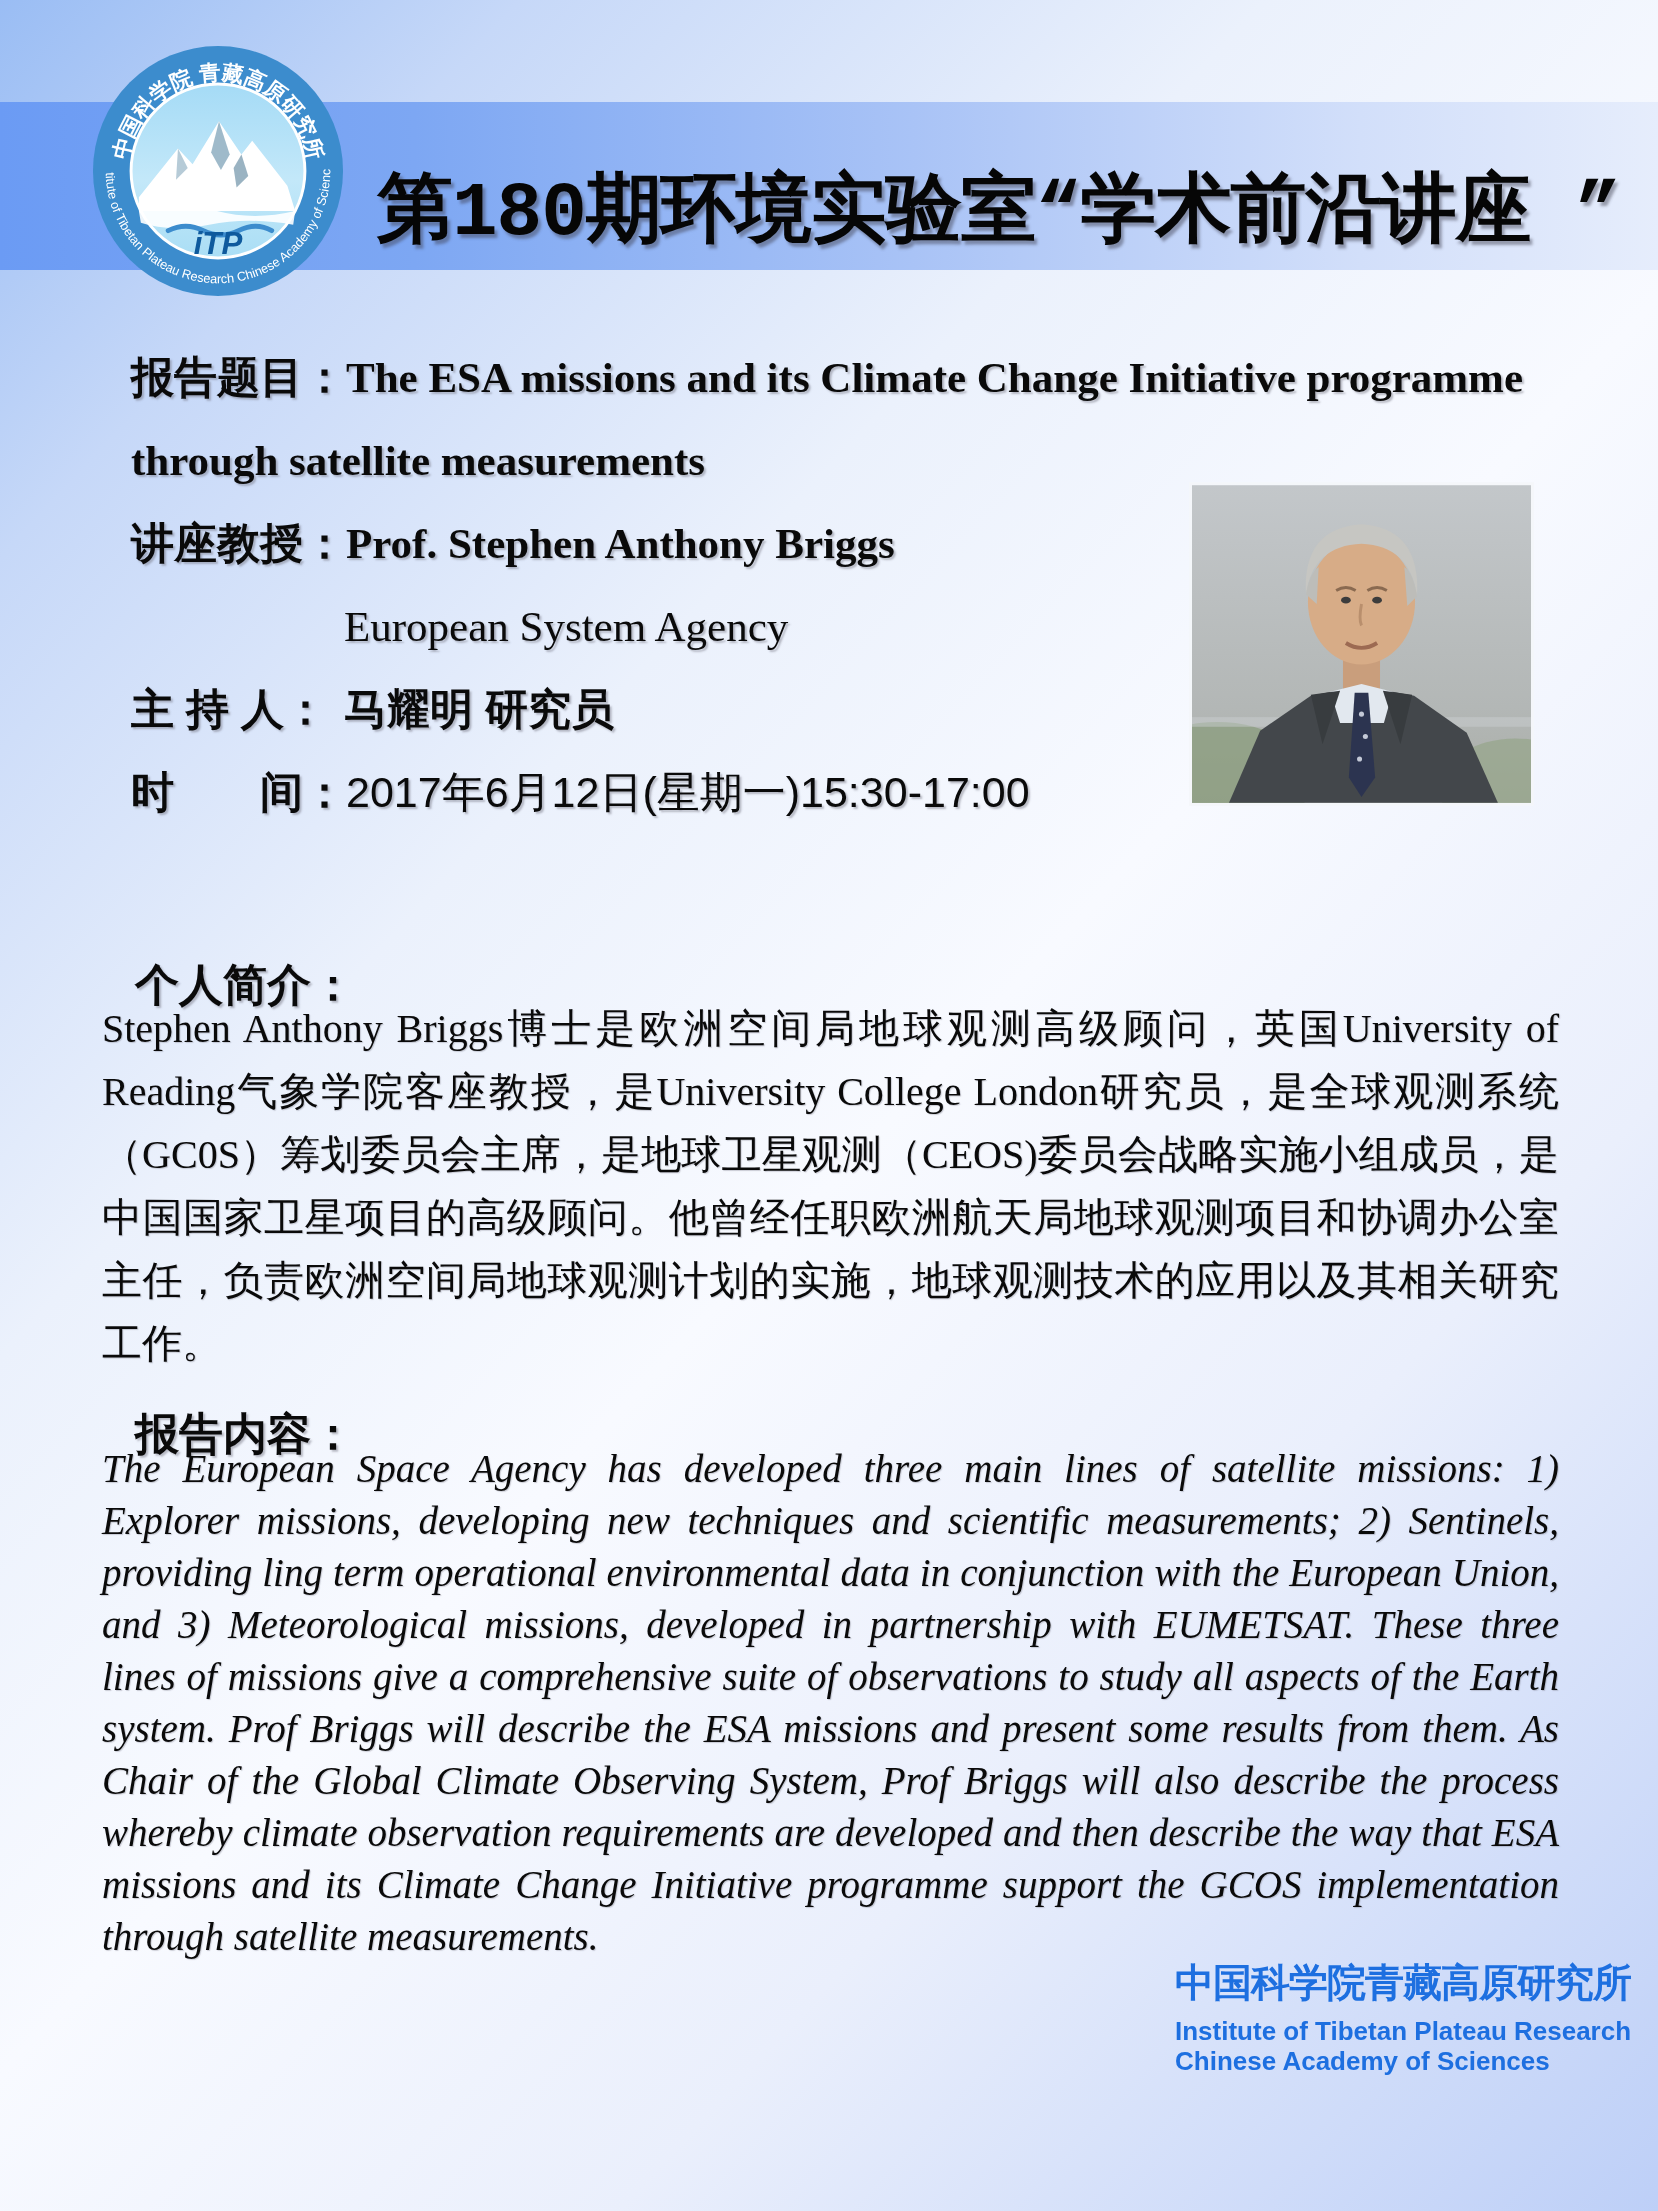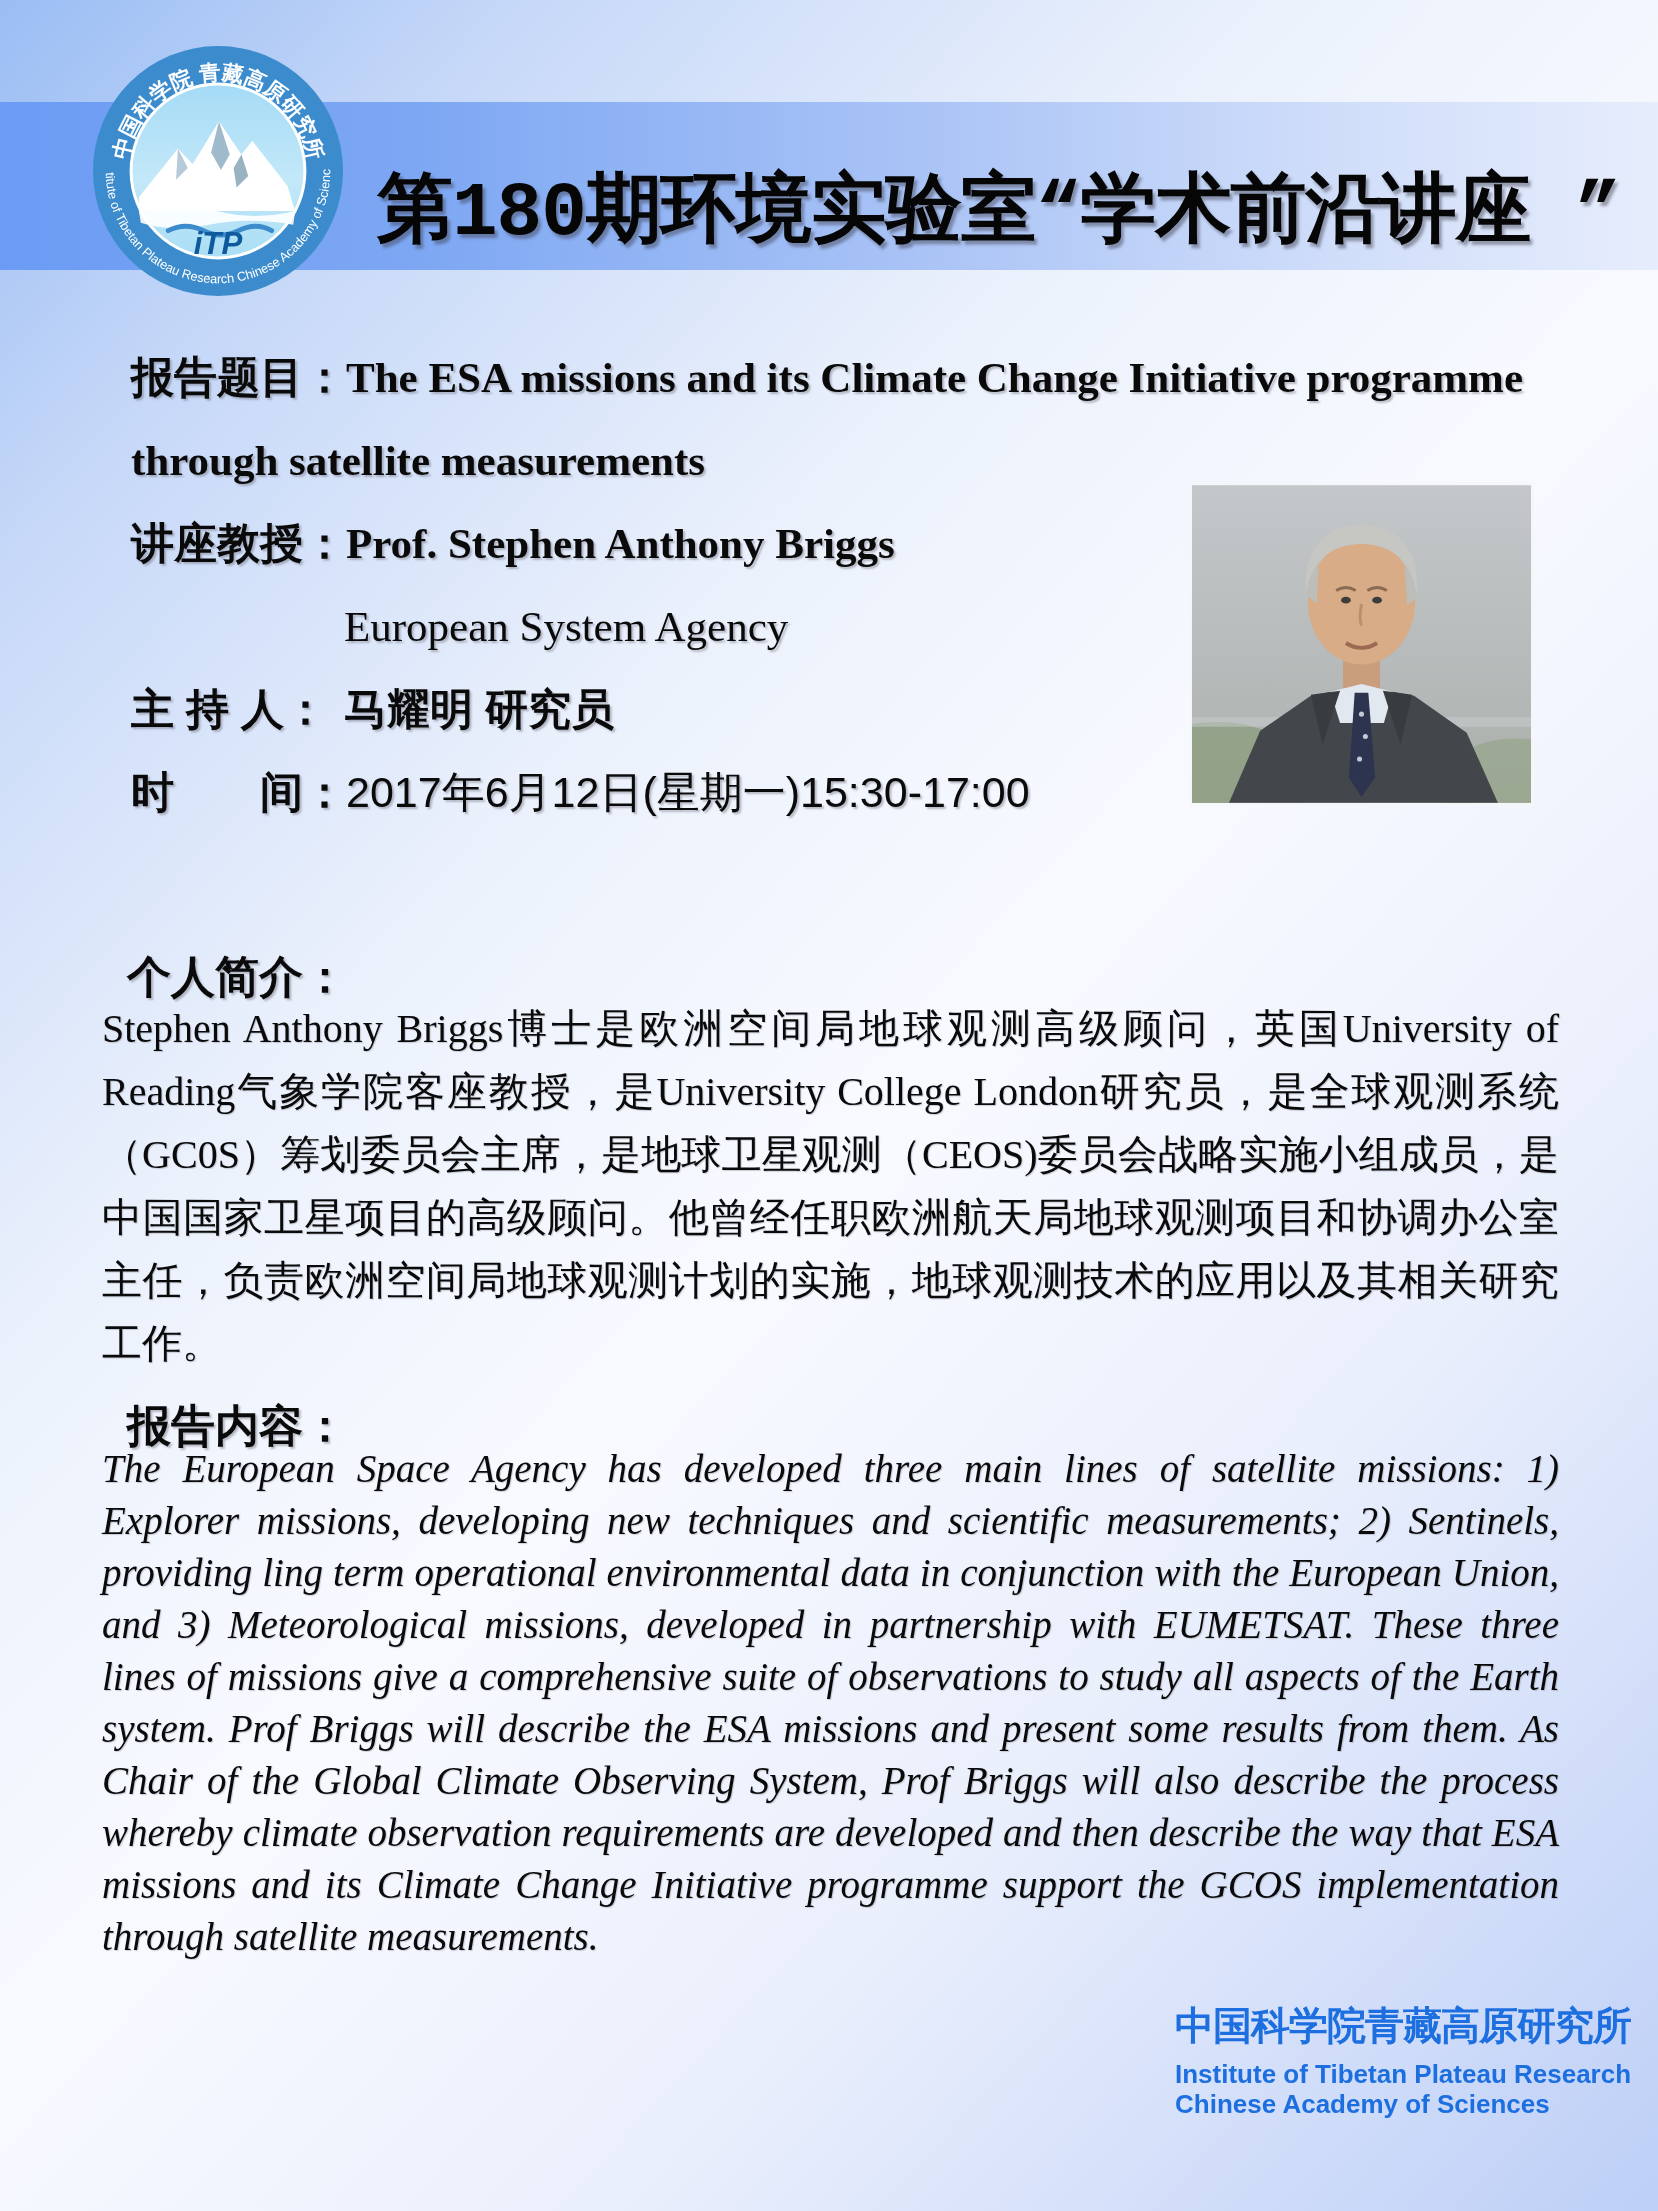--- a/index.html
+++ b/index.html
@@ -35,35 +35,35 @@
   .en-bold{font-family:"Liberation Serif",serif;font-weight:bold;}
   .en-reg{font-family:"Liberation Serif",serif;font-weight:normal;}
   .cjk-bold{font-family:"Liberation Sans",sans-serif;font-weight:bold;}
   .cjk-reg{font-family:"Liberation Sans",sans-serif;font-weight:normal;}
   .indent{padding-left:213px;}
   .photo{
     position:absolute;left:1192px;top:485px;width:339px;height:318px;
     box-shadow:0 0 0 2.9px rgba(244,246,250,0.9);
   }
   .sec-heading{
-    position:absolute;left:119px;margin:8px;
+    position:absolute;left:119px;margin:16px;
     font-family:"Liberation Sans",sans-serif;font-weight:bold;font-size:44px;
     text-shadow:2px 2px 2px rgba(110,110,125,0.45);
     text-align:right;
   }
   #bio-heading{top:940px;}
   #abstract-heading{top:1389px;}
   .para{
     position:absolute;left:102px;width:1457px;margin:0;
     text-align:justify;color:#0a0a0a;
     text-shadow:1px 1px 1px rgba(120,120,135,0.35);
   }
   #bio-text{top:997px;font-size:40px;line-height:63px;}
   #abstract-text{top:1443px;font-size:39px;line-height:52px;font-style:italic;}
-  .footer{position:absolute;left:1175px;top:1999px;color:#1d6fe0;}
+  .footer{position:absolute;left:1175px;top:1956px;color:#1d6fe0;}
   .footer .cn{
     font-size:39px;font-weight:bold;letter-spacing:-1px;
     font-family:"Liberation Serif",serif;white-space:nowrap;margin-bottom:5.9px;
   }
   .footer .en{
     font-family:"Liberation Sans",sans-serif;font-weight:bold;
     font-size:26px;line-height:30px;white-space:nowrap;
   }
 </style>
 </head>

